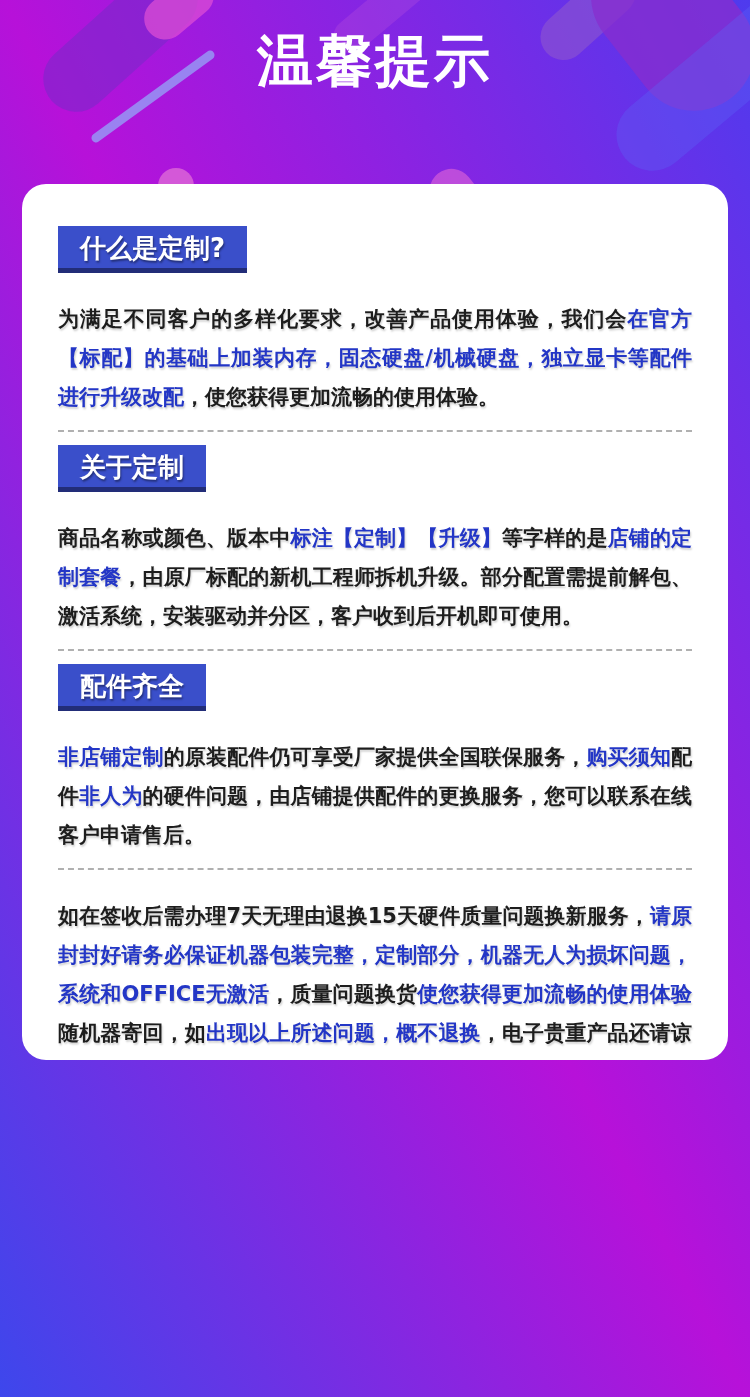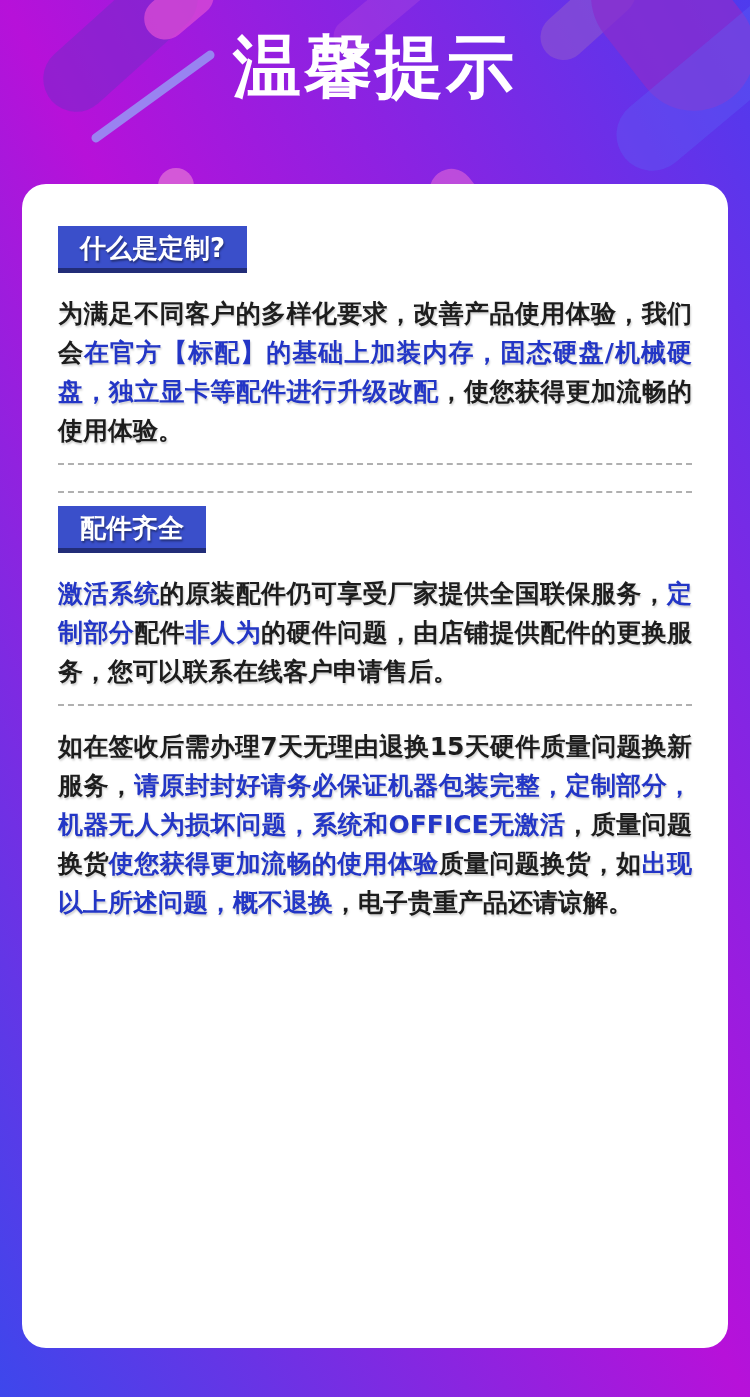--- a/index.html
+++ b/index.html
@@ -16,39 +16,39 @@
   .cap-3{left:140px;top:-14px;width:78px;height:42px;transform:rotate(-40deg);background:rgba(225,80,212,0.70);}
   .cap-4{left:158px;top:168px;width:36px;height:36px;background:rgba(218,100,215,0.85);}
   .cap-5{left:432px;top:168px;width:44px;height:52px;transform:rotate(-38deg);background:rgba(212,92,216,0.70);}
   .cap-6{left:532px;top:-8px;width:112px;height:46px;transform:rotate(-42deg);background:rgba(142,86,206,0.60);}
   .cap-7{left:612px;top:-72px;width:122px;height:190px;transform:rotate(-38deg);background:rgba(136,46,206,0.75);}
   .cap-8{left:598px;top:48px;width:230px;height:72px;transform:rotate(-40deg);background:rgba(92,100,246,0.35);}
   .cap-9{left:320px;top:-18px;width:150px;height:34px;transform:rotate(-40deg);background:rgba(200,90,220,0.25);}
   
   .page-title{
     position:absolute;top:30px;left:0;width:100%;margin:0;
-    text-align:center;color:#ffffff;font-size:68px;font-weight:900;
+    text-align:center;color:#ffffff;font-size:56px;font-weight:900;
     letter-spacing:3px;line-height:1.1;
   }
   
   .card{
-    position:absolute;left:22px;top:184px;width:706px;height:1164px;
+    position:absolute;left:22px;top:184px;width:706px;height:876px;
     background:var(--card_bg);border-radius:24px;box-sizing:border-box;
     padding:42px 36px 24px 36px;overflow:hidden;
   }
   .section{margin:0;}
   .section:not(:last-child){border-bottom:2px dashed #b0b0b0;padding-bottom:13px;margin-bottom:13px;}
   .badge{
     display:inline-block;background:var(--badge_bg);color:#fff;
     font-size:26px;font-weight:bold;line-height:1;
     padding:9px 22px 7px 22px;border-bottom:5px solid var(--badge_edge);
     text-shadow:1px 2px 2px rgba(0,0,0,0.40);
   }
   .para{
-    margin:21px 0 0 0;font-size:25px;font-weight:bold;line-height:39px;
+    margin:27px 0 0 0;font-size:21px;font-weight:bold;line-height:39px;
     text-align:justify;color:var(--body_text_black);
     text-shadow:1px 2px 2px rgba(0,0,0,0.18);
   }
   .run-blue{color:var(--accent_text_blue);}
   .run-black{color:var(--body_text_black);}
 </style>
 </head>
 <body>
 
 <div class="decor">
@@ -66,25 +66,27 @@
 <h1 class="page-title">温馨提示</h1>
 
 <div class="card">
   <div id="sections-root">
   <div class="section">
     <div class="badge">什么是定制?</div>
     <p class="para"><span class="run-black">为满足不同客户的多样化要求，改善产品使用体验，我们会</span><span class="run-blue">在官方【标配】的基础上加装内存，固态硬盘/机械硬盘，独立显卡等配件进行升级改配</span><span class="run-black">，使您获得更加流畅的使用体验。</span></p>
   </div>
 
   <div class="section">
+    <div class="badge">关于定制</div>
+    <p class="para"><span class="run-black">商品名称或颜色、版本中</span><span class="run-blue">标注【定制】【升级】</span><span class="run-black">等字样的是</span><span class="run-blue">店铺的定制套餐</span><span class="run-black">，由原厂标配的新机工程师拆机升级。部分配置需提前解包、激活系统，安装驱动并分区，客户收到后开机即可使用。</span></p>
   </div>
 
 
   <div class="section">
     <div class="badge">配件齐全</div>
-    <p class="para"><span class="run-blue">激活系统</span><span class="run-black">的原装配件仍可享受厂家提供全国联保服务，</span><span class="run-blue">定制部分</span><span class="run-black">配件</span><span class="run-blue">非人为</span><span class="run-black">的硬件问题，由店铺提供配件的更换服务，您可以联系在线客户申请售后。</span></p>
+    <p class="para"><span class="run-blue">非店铺定制</span><span class="run-black">的原装配件仍可享受厂家提供全国联保服务，</span><span class="run-blue">购买须知</span><span class="run-black">配件</span><span class="run-blue">非人为</span><span class="run-black">的硬件问题，由店铺提供配件的更换服务，您可以联系在线客户申请售后。</span></p>
   </div>
 
   <div class="section">
-    <p class="para"><span class="run-black">如在签收后需办理7天无理由退换15天硬件质量问题换新服务，</span><span class="run-blue">请原封封好请务必保证机器包装完整，定制部分，机器无人为损坏问题，系统和OFFICE无激活</span><span class="run-black">，质量问题换货</span><span class="run-blue">使您获得更加流畅的使用体验</span><span class="run-black">质量问题换货，如</span><span class="run-blue">出现以上所述问题，概不退换</span><span class="run-black">，电子贵重产品还请谅解。</span></p>
+    <p class="para"><span class="run-black">如在签收后需办理7天无理由退换15天硬件质量问题换新服务，</span><span class="run-blue">请原封封好请务必保证机器包装完整，定制部分，机器无人为损坏问题，系统和OFFICE无激活</span><span class="run-black">，质量问题换货</span><span class="run-blue">使您获得更加流畅的使用体验</span><span class="run-black">随机器寄回，如</span><span class="run-blue">出现以上所述问题，概不退换</span><span class="run-black">，电子贵重产品还请谅解。</span></p>
   </div>
 </div>
 </div>
 
 </body></html>

